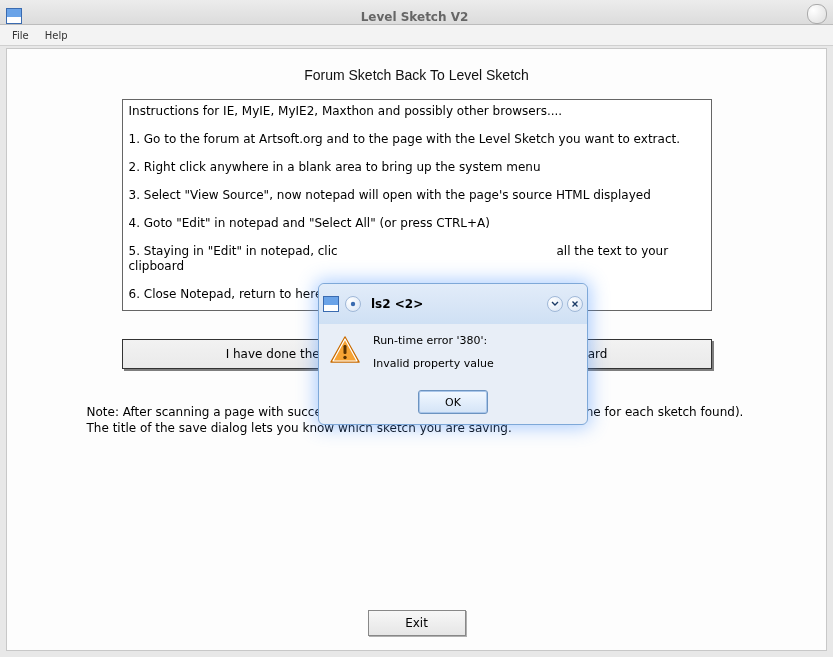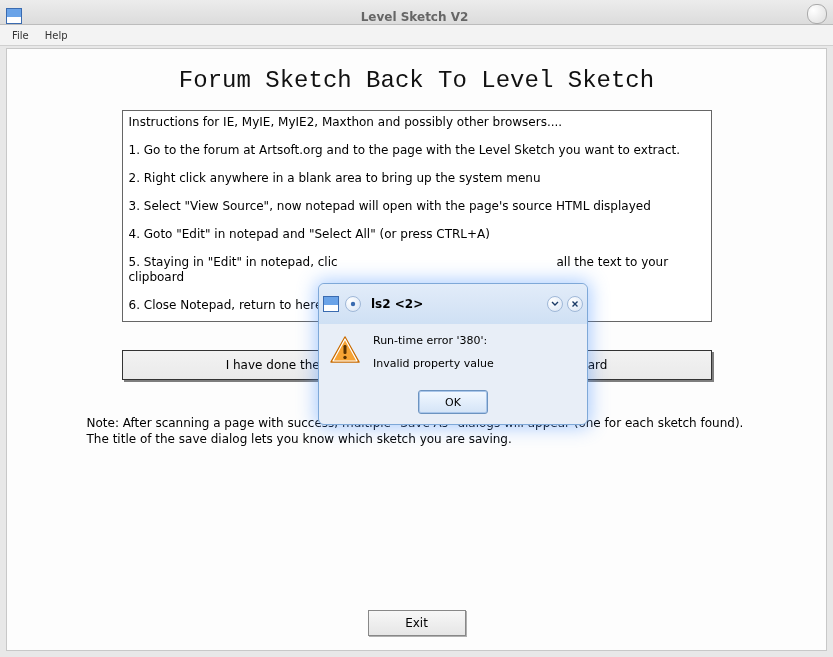--- a/index.html
+++ b/index.html
@@ -76,22 +76,22 @@
     top: 48px;
     left: 6px;
     right: 6px;
     bottom: 6px;
     background: #fdfdfd;
     border: 1px solid #c8c8c8;
     box-sizing: border-box;
   }
   .heading {
     text-align: center;
-    font-family: Liberation Mono, monospace;
-    font-size: 24px;
+    font-family: Liberation Sans, sans-serif;
+    font-size: 14px;
     margin: 18px 0 16px 0;
     color: #111;
   }
   .instructions-box {
     margin: 0 auto;
     width: 590px;
     border: 1px solid #666;
     background: #fff;
     padding: 4px 6px;
     box-sizing: border-box;

